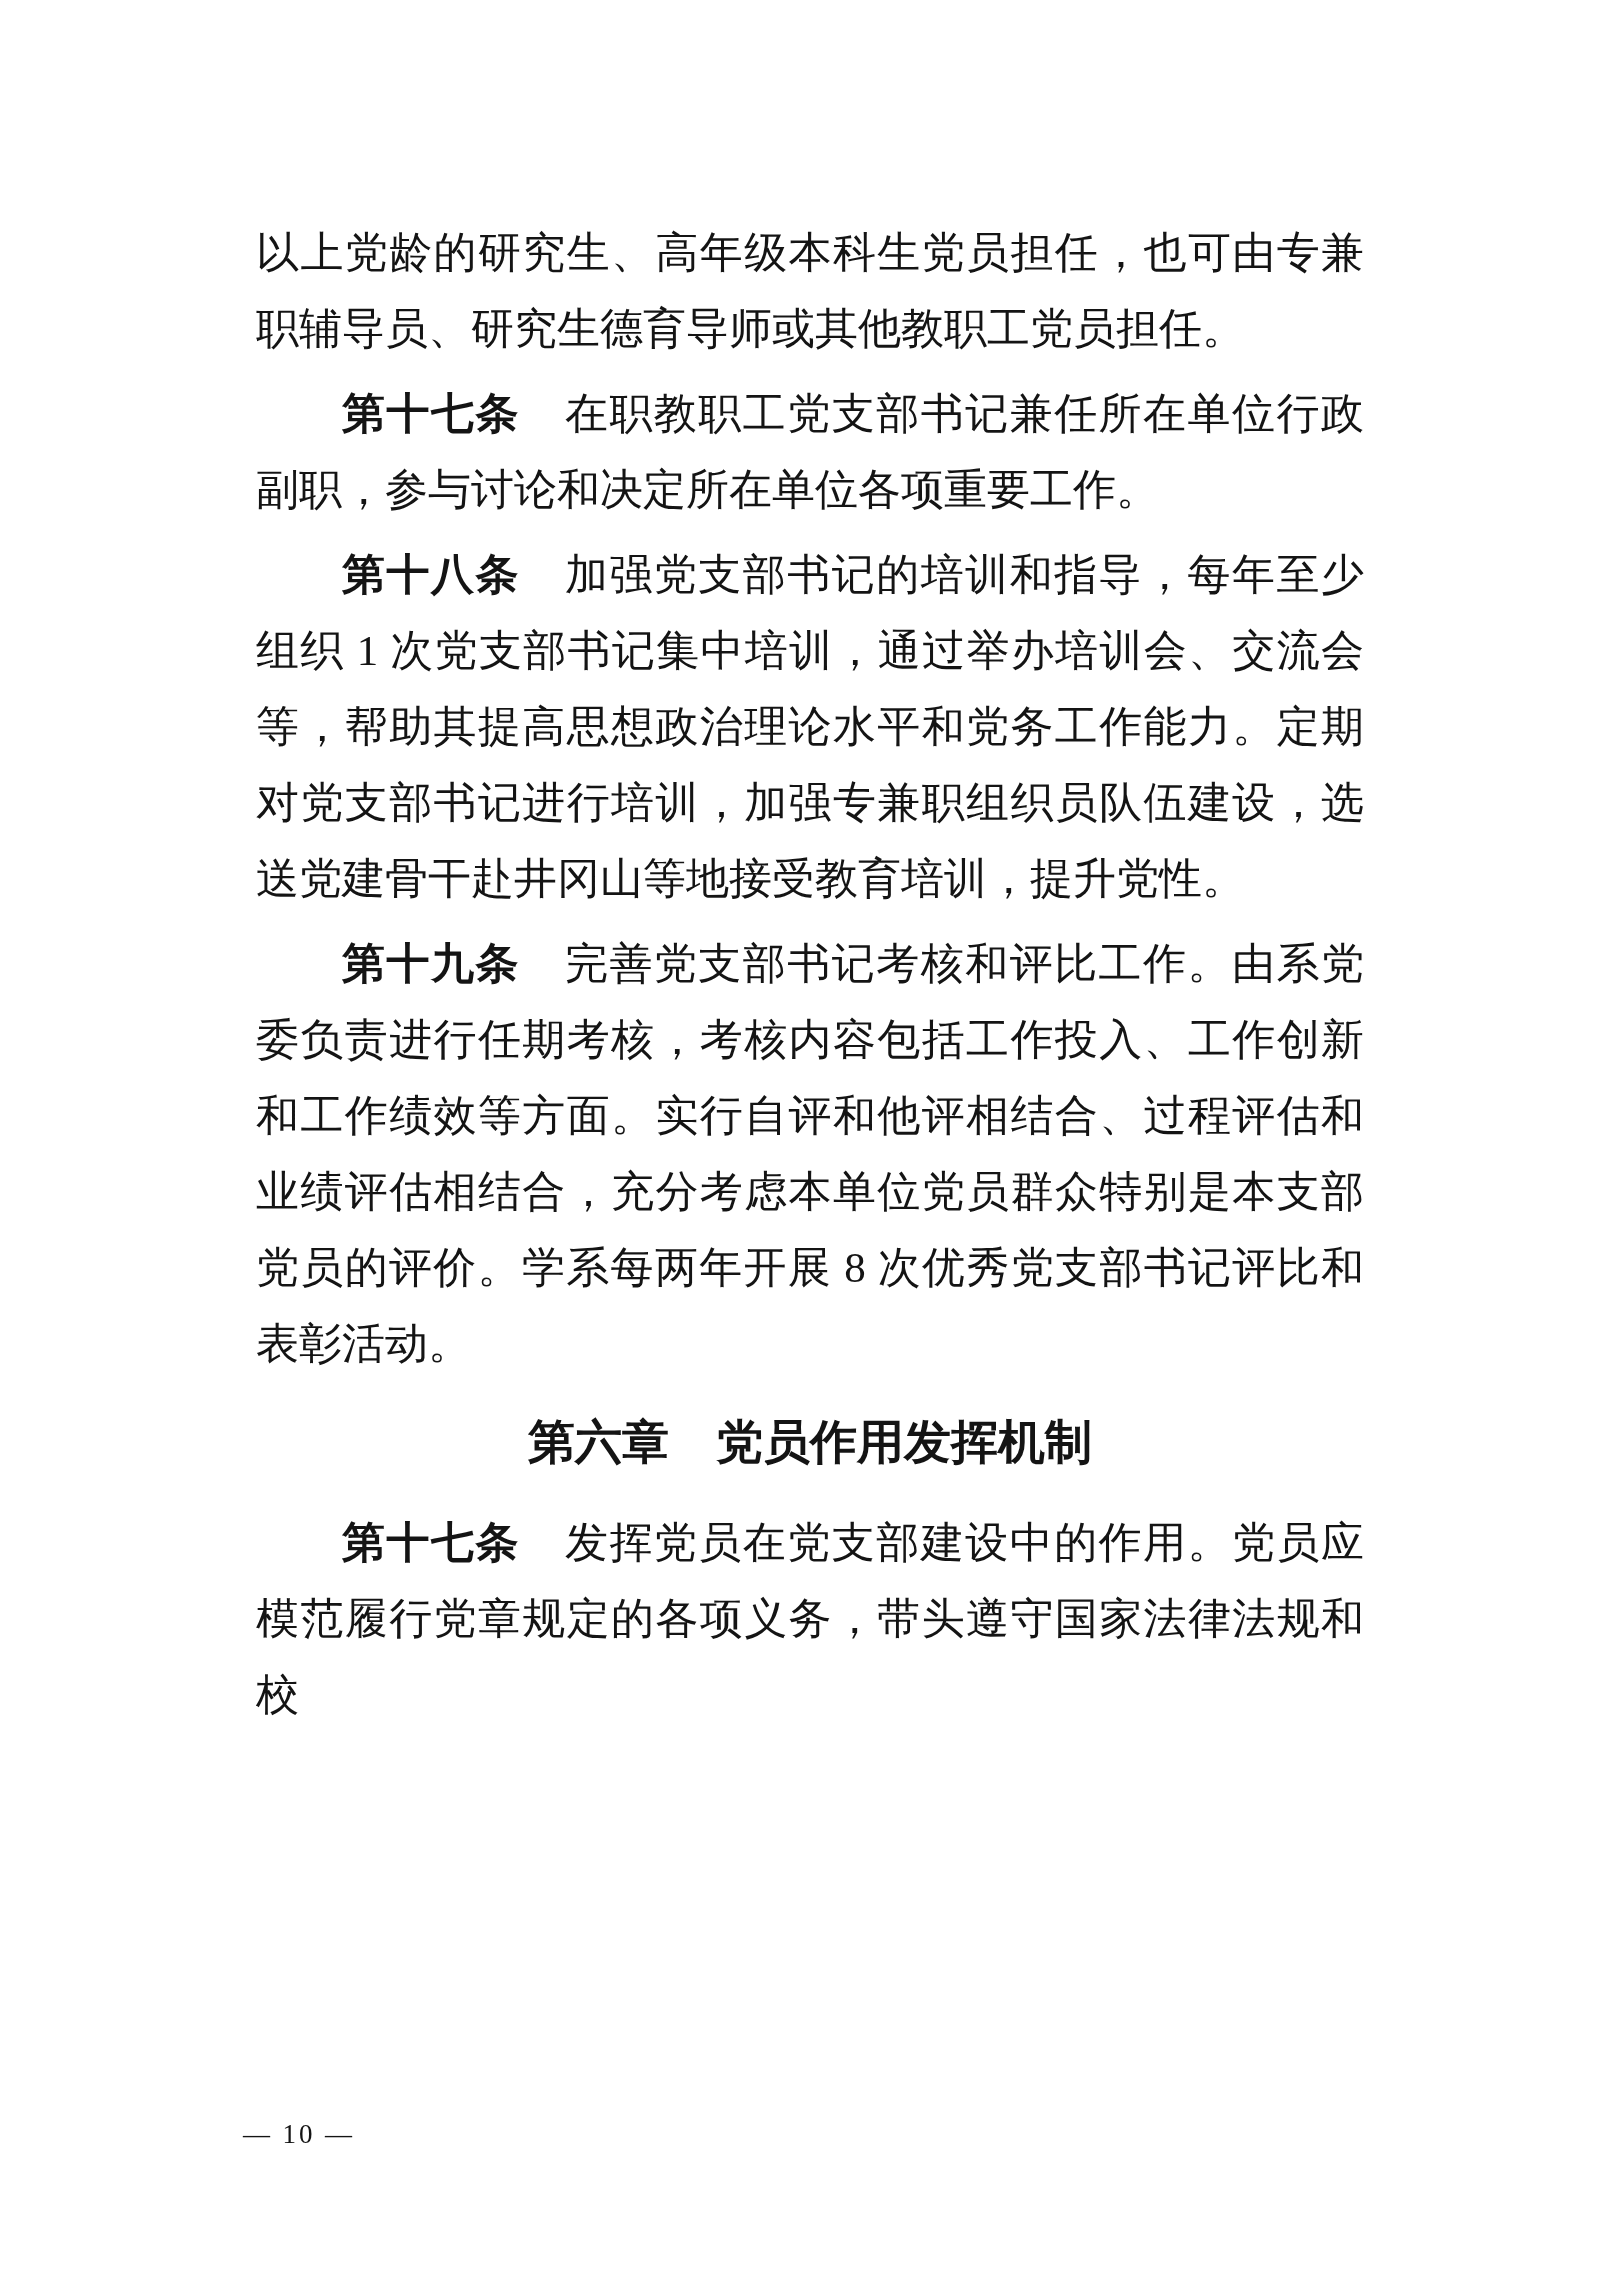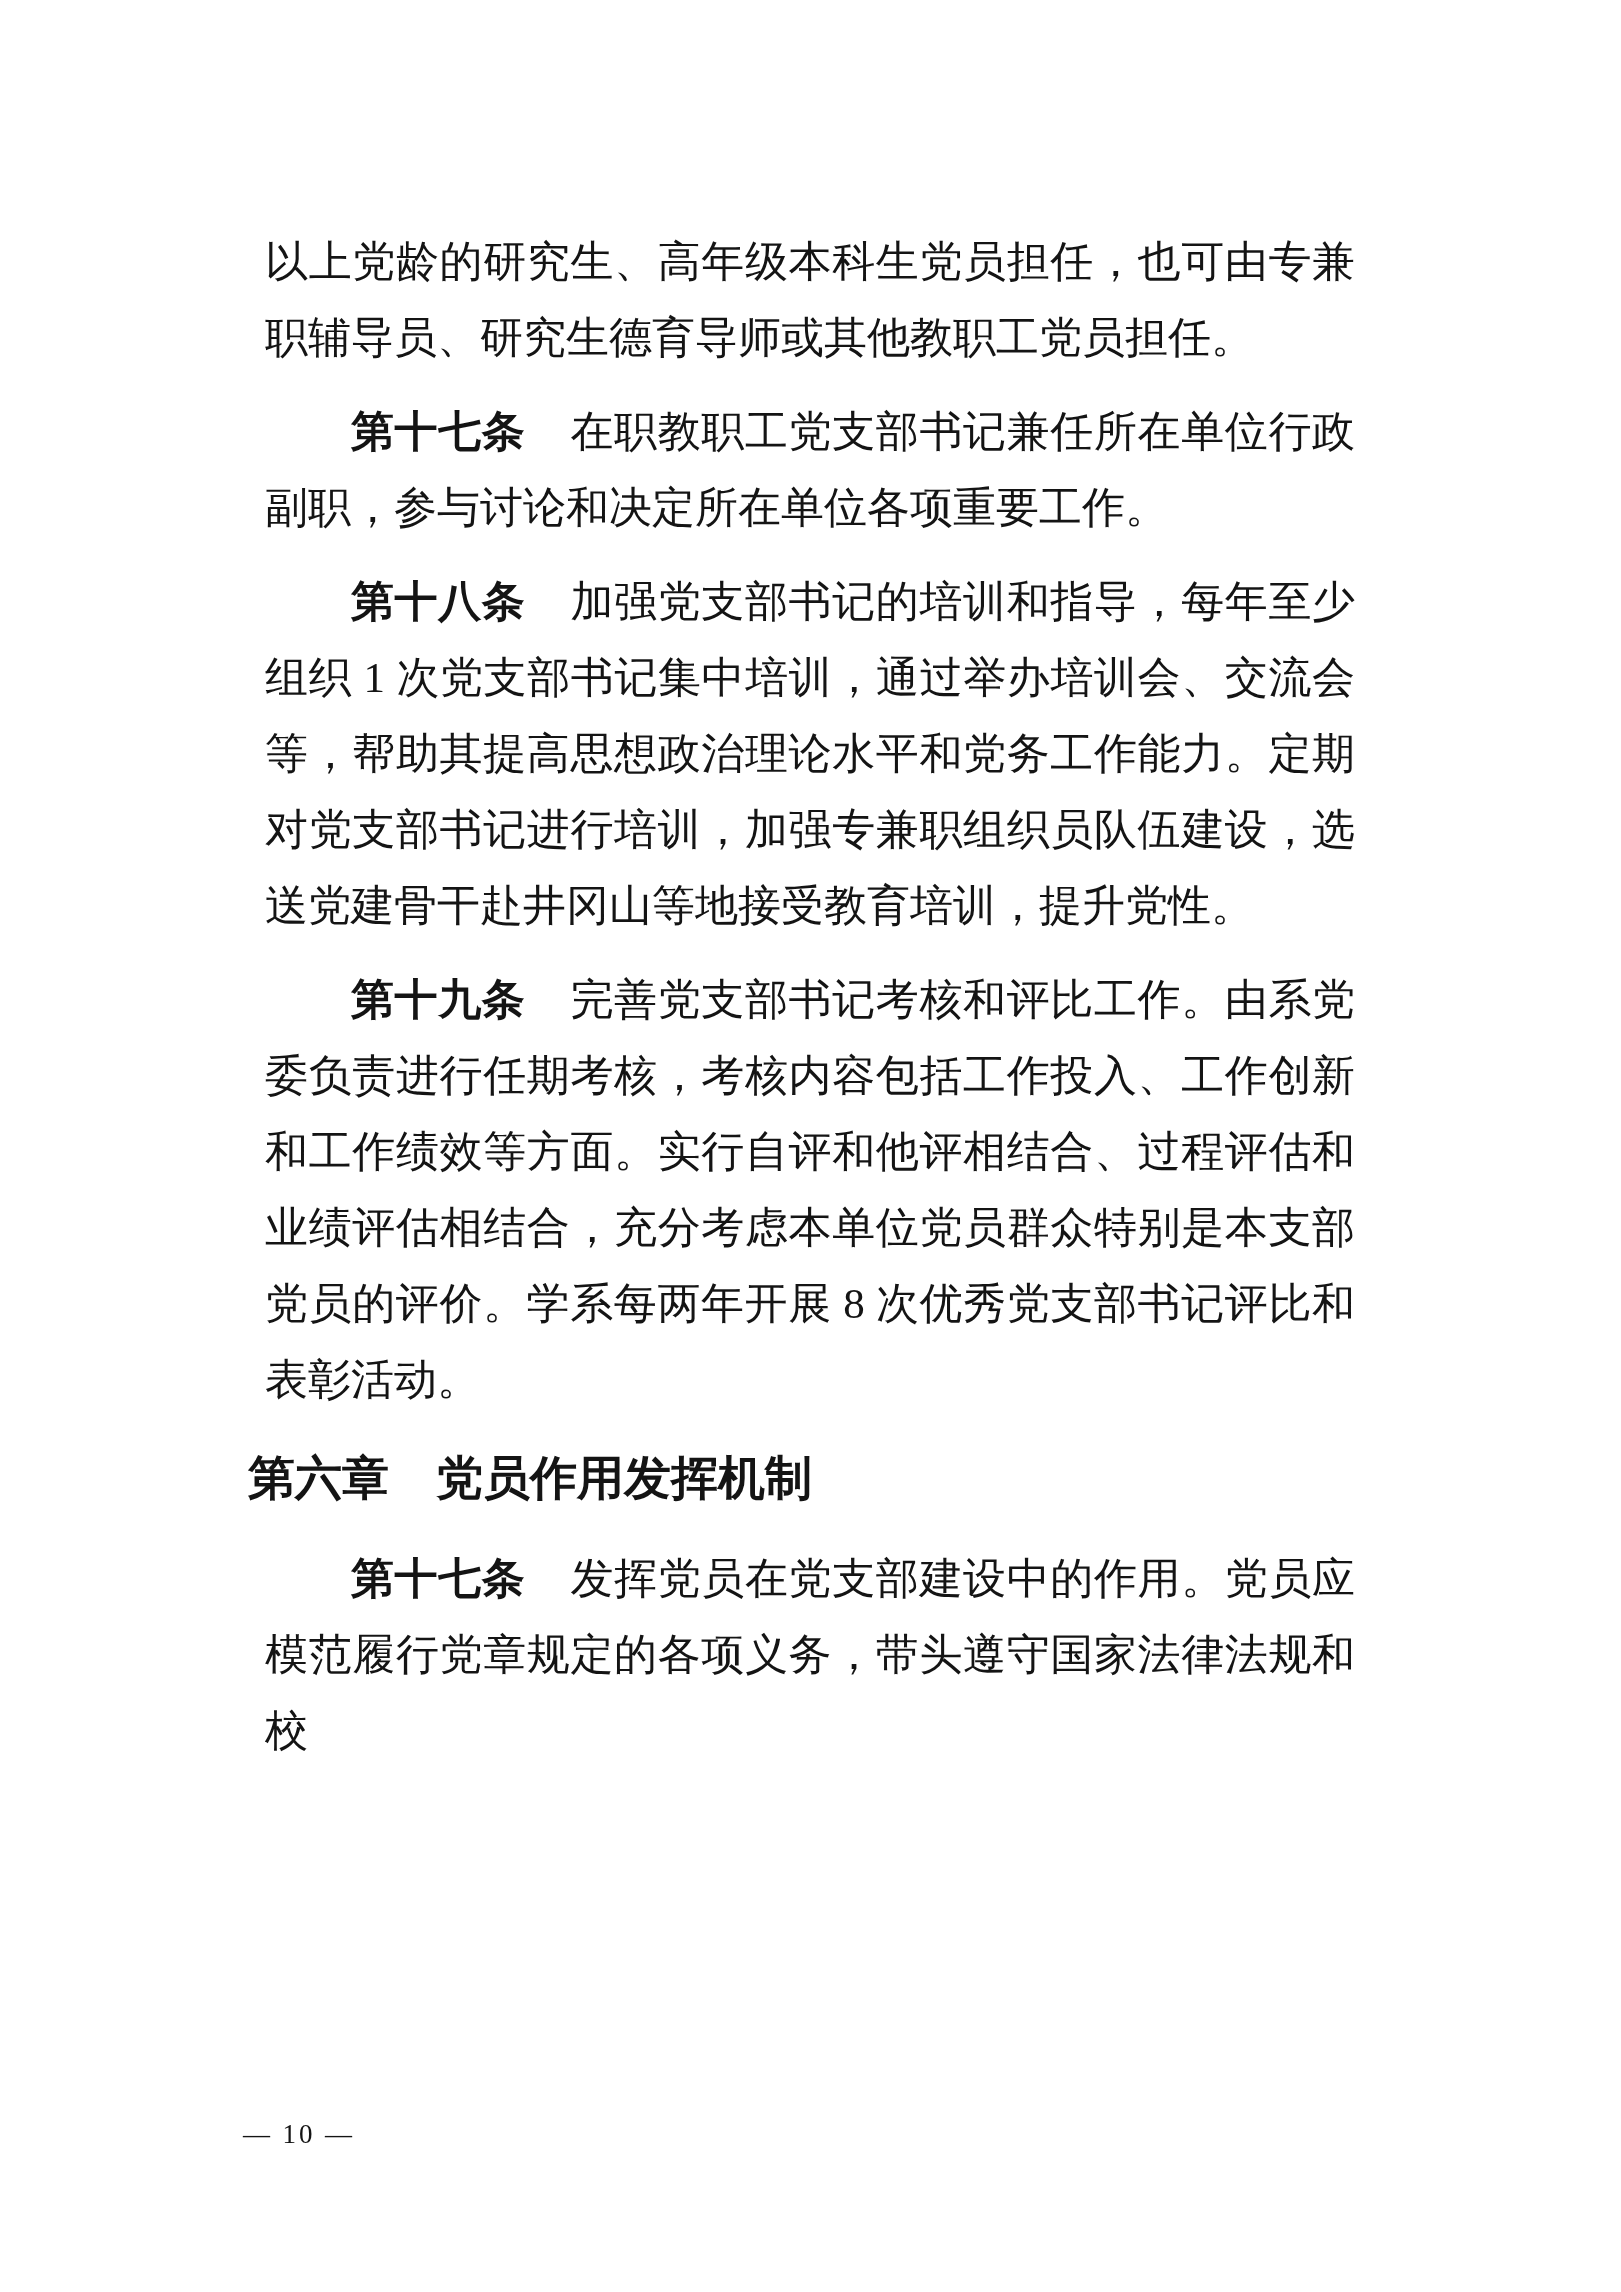--- a/index.html
+++ b/index.html
@@ -21,36 +21,37 @@
     left: 248px;
     top: 207px;
     width: 1124px;
     font-size: 43px;
     line-height: 76px;
     text-align: justify;
     text-justify: inter-ideograph;
     letter-spacing: 0;
   }
   .para {
-    margin: 17px;
+    margin: 8px;
     padding: 0;
     text-indent: 86px;
   }
   .para.no-indent {
     text-indent: 0;
   }
   .lead {
     font-family: Liberation Sans, sans-serif;
     font-weight: 700;
     margin-right: 45px;
   }
   .chapter {
     margin: 21.6px 0 24.5px 0;
     padding: 0;
     text-indent: 0;
+    text-align: center;
     font-size: 47px;
     line-height: 76px;
     font-weight: 700;
     font-family: "Liberation Sans", "DejaVu Sans", sans-serif;
   }
   .chapter-gap {
     display: inline-block;
     width: 47px;
   }
   .footer {

